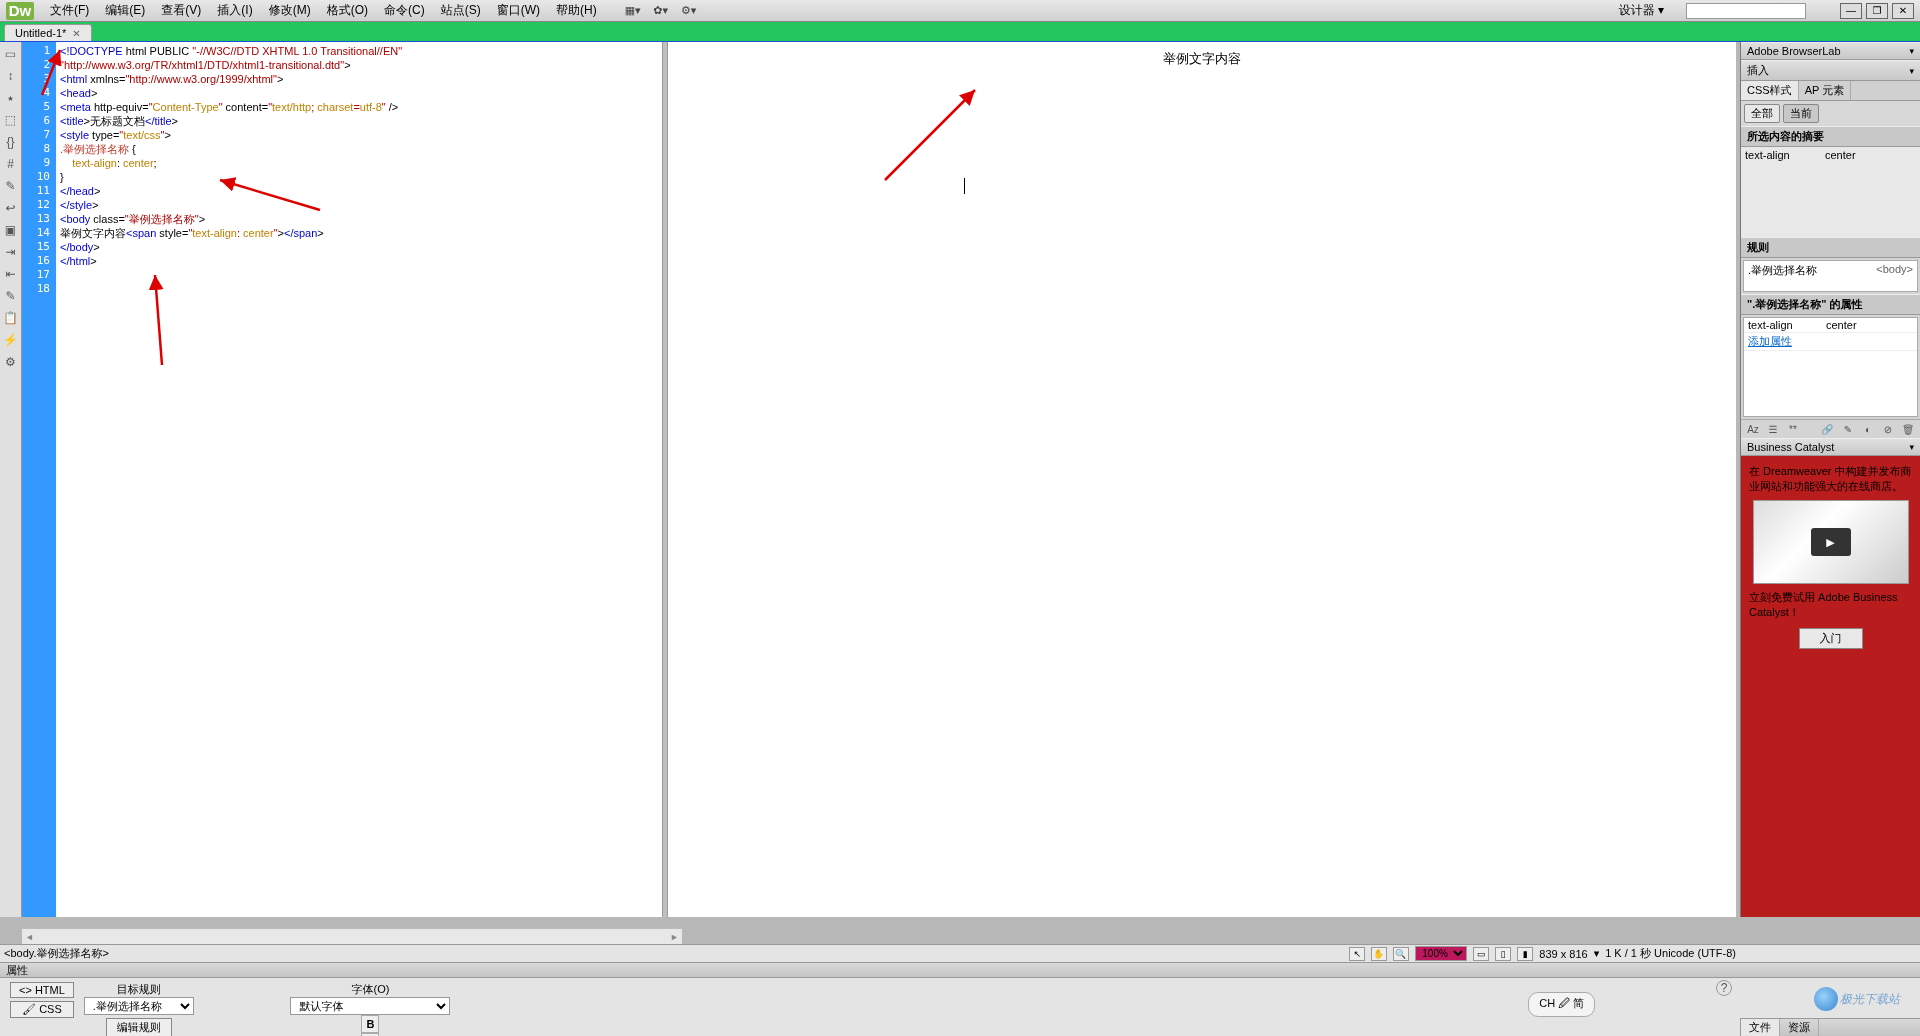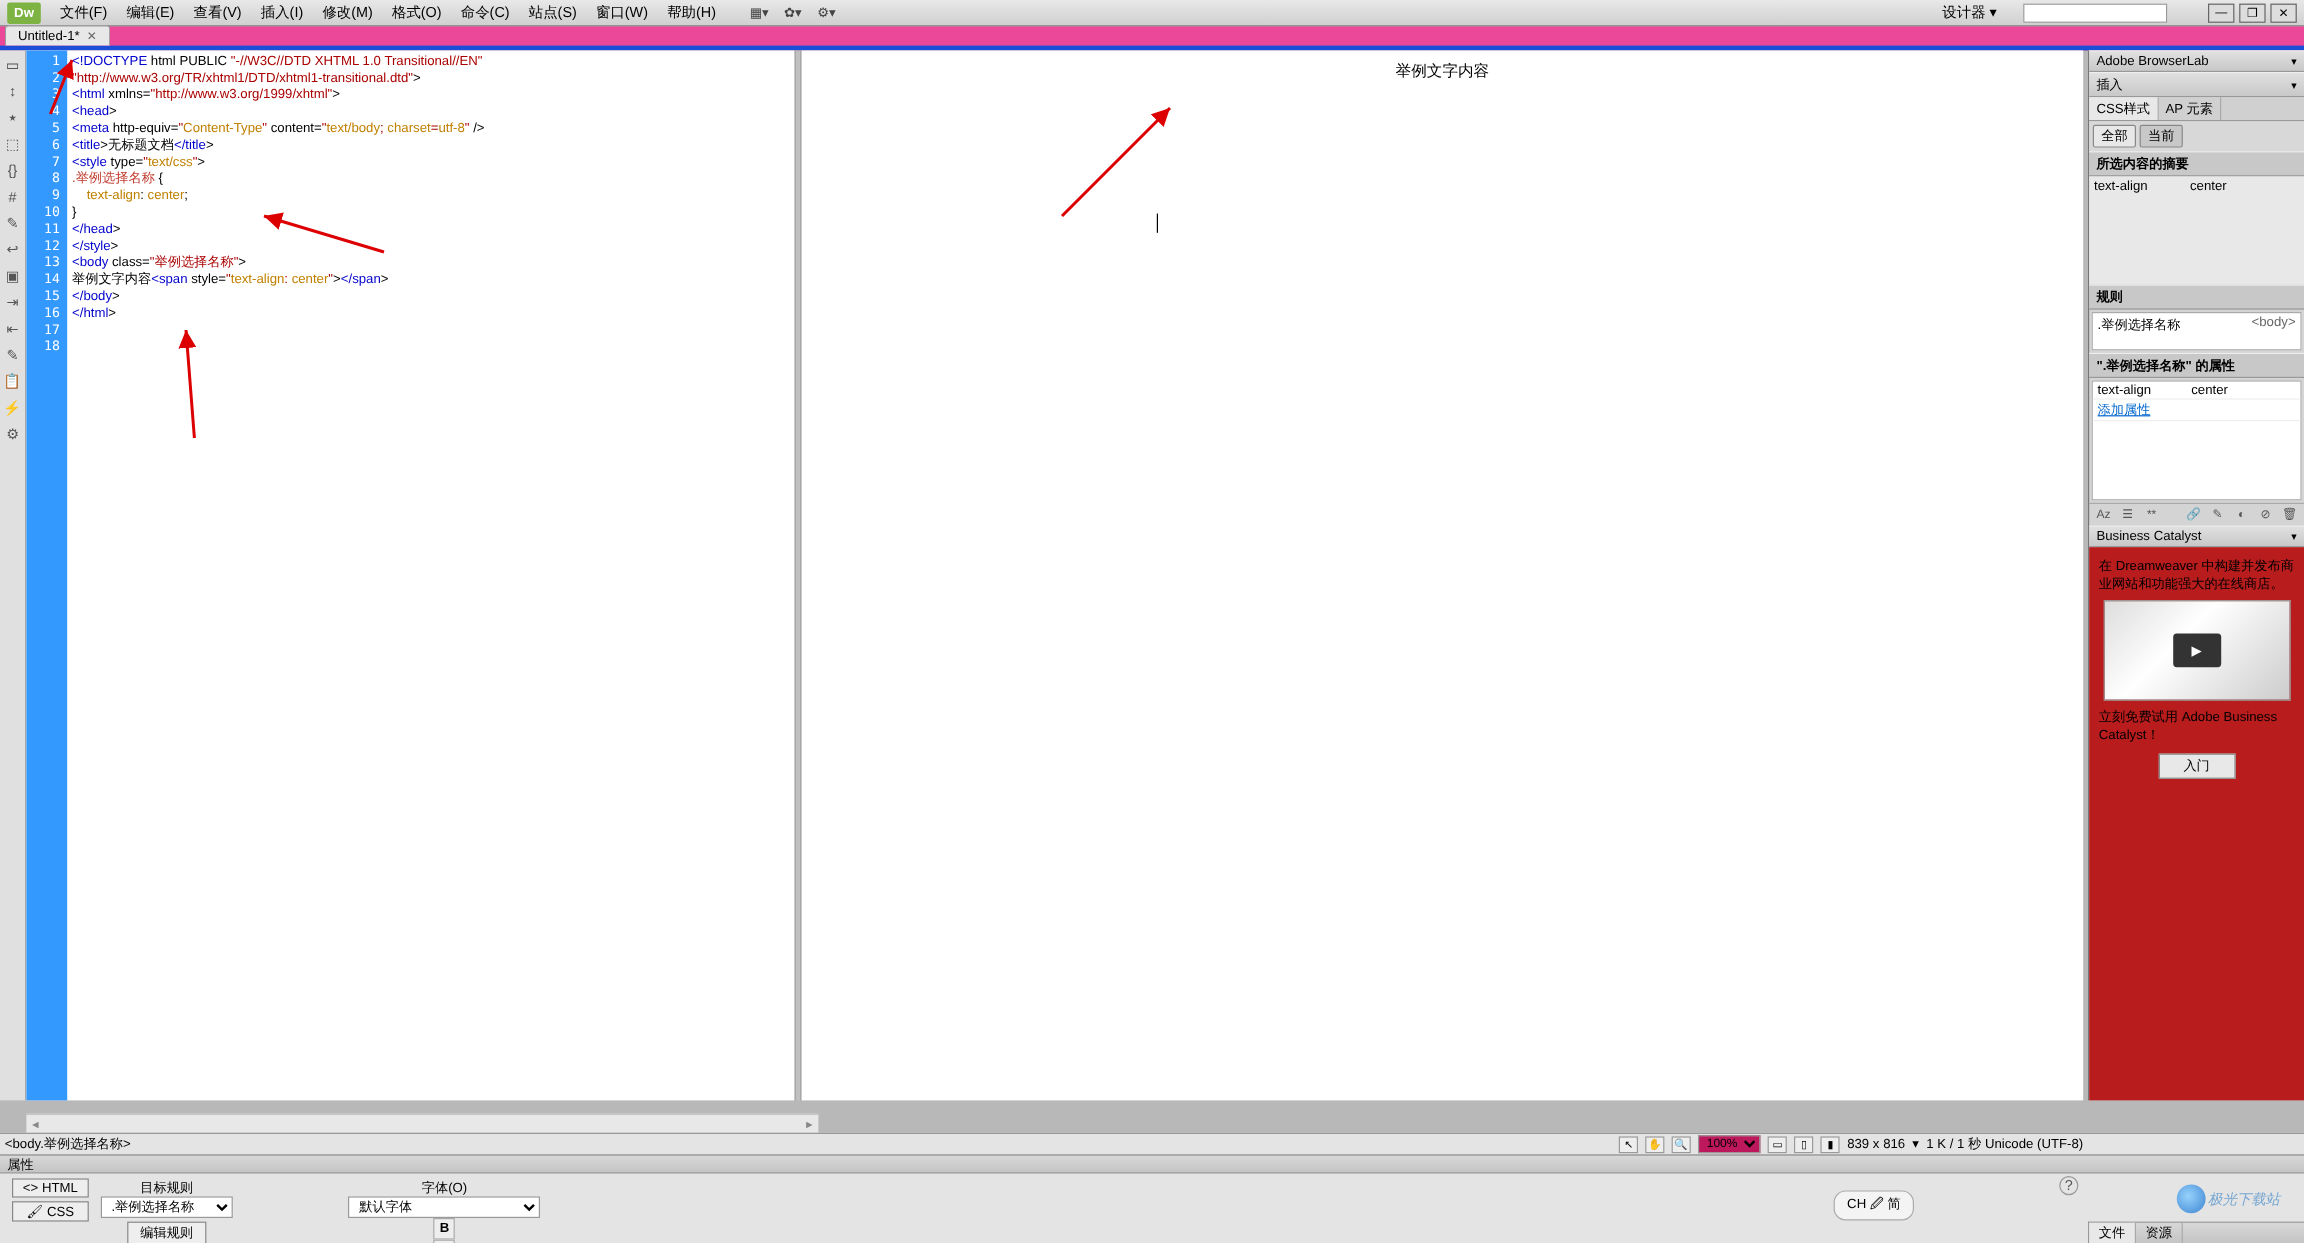--- a/index.html
+++ b/index.html
@@ -2,30 +2,30 @@
 <html><head>
 <meta charset="utf-8">
 <style>
 * { margin: 0; padding: 0; box-sizing: border-box; font-family: "Microsoft YaHei", Arial, sans-serif; }
 body { background: #b8b8b8; overflow: hidden; font-size: 12px; }
 
 .app { width: 1920px; height: 1036px; position: relative; }
 
 
 .menubar { height: 22px; background: linear-gradient(#e8e8e8, #d0d0d0); display: flex; align-items: center; padding: 0 6px; border-bottom: 1px solid #888; }
-.dw-logo { width: 28px; height: 18px; background: #7cb342; color: #fff; font-weight: bold; font-size: 11px; display: flex; align-items: center; justify-content: center; margin-right: 8px; border-radius: 2px; }
+.dw-logo { width: 28px; height: 18px; background: #7cb342; color: #fff; font-weight: bold; font-size: 15px; display: flex; align-items: center; justify-content: center; margin-right: 8px; border-radius: 2px; }
 .menu-item { padding: 2px 8px; font-size: 12px; cursor: pointer; }
 .menubar-right { margin-left: auto; display: flex; align-items: center; gap: 4px; }
 .menubar-icons { display: flex; gap: 12px; margin-left: 20px; }
 .mb-icon { width: 16px; height: 16px; display: flex; align-items: center; justify-content: center; font-size: 11px; color: #444; }
 .win-btn { width: 22px; height: 16px; border: 1px solid #666; background: #ddd; font-size: 10px; display: flex; align-items: center; justify-content: center; cursor: pointer; }
 .search-box { width: 120px; height: 16px; border: 1px solid #999; background: #fff; margin: 0 30px 0 10px; }
 
 
-.doc-tabs { height: 20px; background: #ec4899; display: flex; align-items: flex-end; padding-left: 4px; border-bottom: 4px solid #1d4ed8; }
+.doc-tabs { height: 20px; background: #22c55e; display: flex; align-items: flex-end; padding-left: 4px; border-bottom: 1px solid #1d4ed8; }
 .doc-tab { background: #e8e8e8; border: 1px solid #999; border-bottom: none; padding: 2px 10px; font-size: 11px; display: flex; align-items: center; gap: 6px; border-radius: 3px 3px 0 0; }
 .doc-tab-close { font-size: 10px; color: #666; cursor: pointer; }
 
 
 .toolbar { height: 24px; background: linear-gradient(#f0f0f0, #d8d8d8); display: flex; align-items: center; padding: 0 6px; border-bottom: 1px solid #888; gap: 2px; }
 .view-btn { border: 1px solid #888; background: #e8e8e8; padding: 1px 6px; font-size: 11px; cursor: pointer; }
 .view-btn.active { background: #c4c4c4; border-color: #666; }
 .tb-icon { width: 20px; height: 18px; display: flex; align-items: center; justify-content: center; font-size: 13px; color: #555; cursor: pointer; }
 .tb-sep { width: 1px; height: 16px; background: #aaa; margin: 0 2px; }
 .title-label { font-size: 11px; margin-left: 8px; margin-right: 4px; }
@@ -173,21 +173,21 @@
       <div class="li-icon">⚙</div>
     </div>
 
     <div class="code-area">
       <div class="gutter" id="gutter">1<br>2<br>3<br>4<br>5<br>6<br>7<br>8<br>9<br>10<br>11<br>12<br>13<br>14<br>15<br>16<br>17<br>18<br></div>
       <div class="code-content" id="codecontent">
           <div class="code-line"><span class="kw">&lt;!DOCTYPE</span> html PUBLIC <span class="str">"-//W3C//DTD XHTML 1.0 Transitional//EN"</span></div>
           <div class="code-line"><span class="str">"http://www.w3.org/TR/xhtml1/DTD/xhtml1-transitional.dtd"</span>&gt;</div>
           <div class="code-line"><span class="kw">&lt;html</span> xmlns=<span class="str">"http://www.w3.org/1999/xhtml"</span>&gt;</div>
           <div class="code-line"><span class="kw">&lt;head</span>&gt;</div>
-          <div class="code-line"><span class="kw">&lt;meta</span> http-equiv=<span class="str">"<span class="attr">Content-Type</span>"</span> content=<span class="str">"<span class="attr">text/body</span>; <span class="attr">charset</span>=<span class="attr">utf-8</span>"</span> /&gt;</div>
+          <div class="code-line"><span class="kw">&lt;meta</span> http-equiv=<span class="str">"<span class="attr">Content-Type</span>"</span> content=<span class="str">"<span class="attr">text/http</span>; <span class="attr">charset</span>=<span class="attr">utf-8</span>"</span> /&gt;</div>
           <div class="code-line"><span class="kw">&lt;title</span>&gt;无标题文档<span class="kw">&lt;/title</span>&gt;</div>
           <div class="code-line"><span class="kw">&lt;style</span> type=<span class="str">"<span class="attr">text/css</span>"</span>&gt;</div>
           <div class="code-line"><span class="sel">.举例选择名称</span> {</div>
           <div class="code-line">    <span class="attr">text-align</span>: <span class="attr">center</span>;</div>
           <div class="code-line">}</div>
           <div class="code-line"><span class="kw">&lt;/head</span>&gt;</div>
           <div class="code-line"><span class="kw">&lt;/style</span>&gt;</div>
           <div class="code-line"></div>
           <div class="code-line"><span class="kw">&lt;body</span> class=<span class="str">"举例选择名称"</span>&gt;</div>
           <div class="code-line">举例文字内容<span class="kw">&lt;span</span> style=<span class="str">"<span class="attr">text-align</span>: <span class="attr">center</span>"</span>&gt;<span class="kw">&lt;/span</span>&gt;</div>

